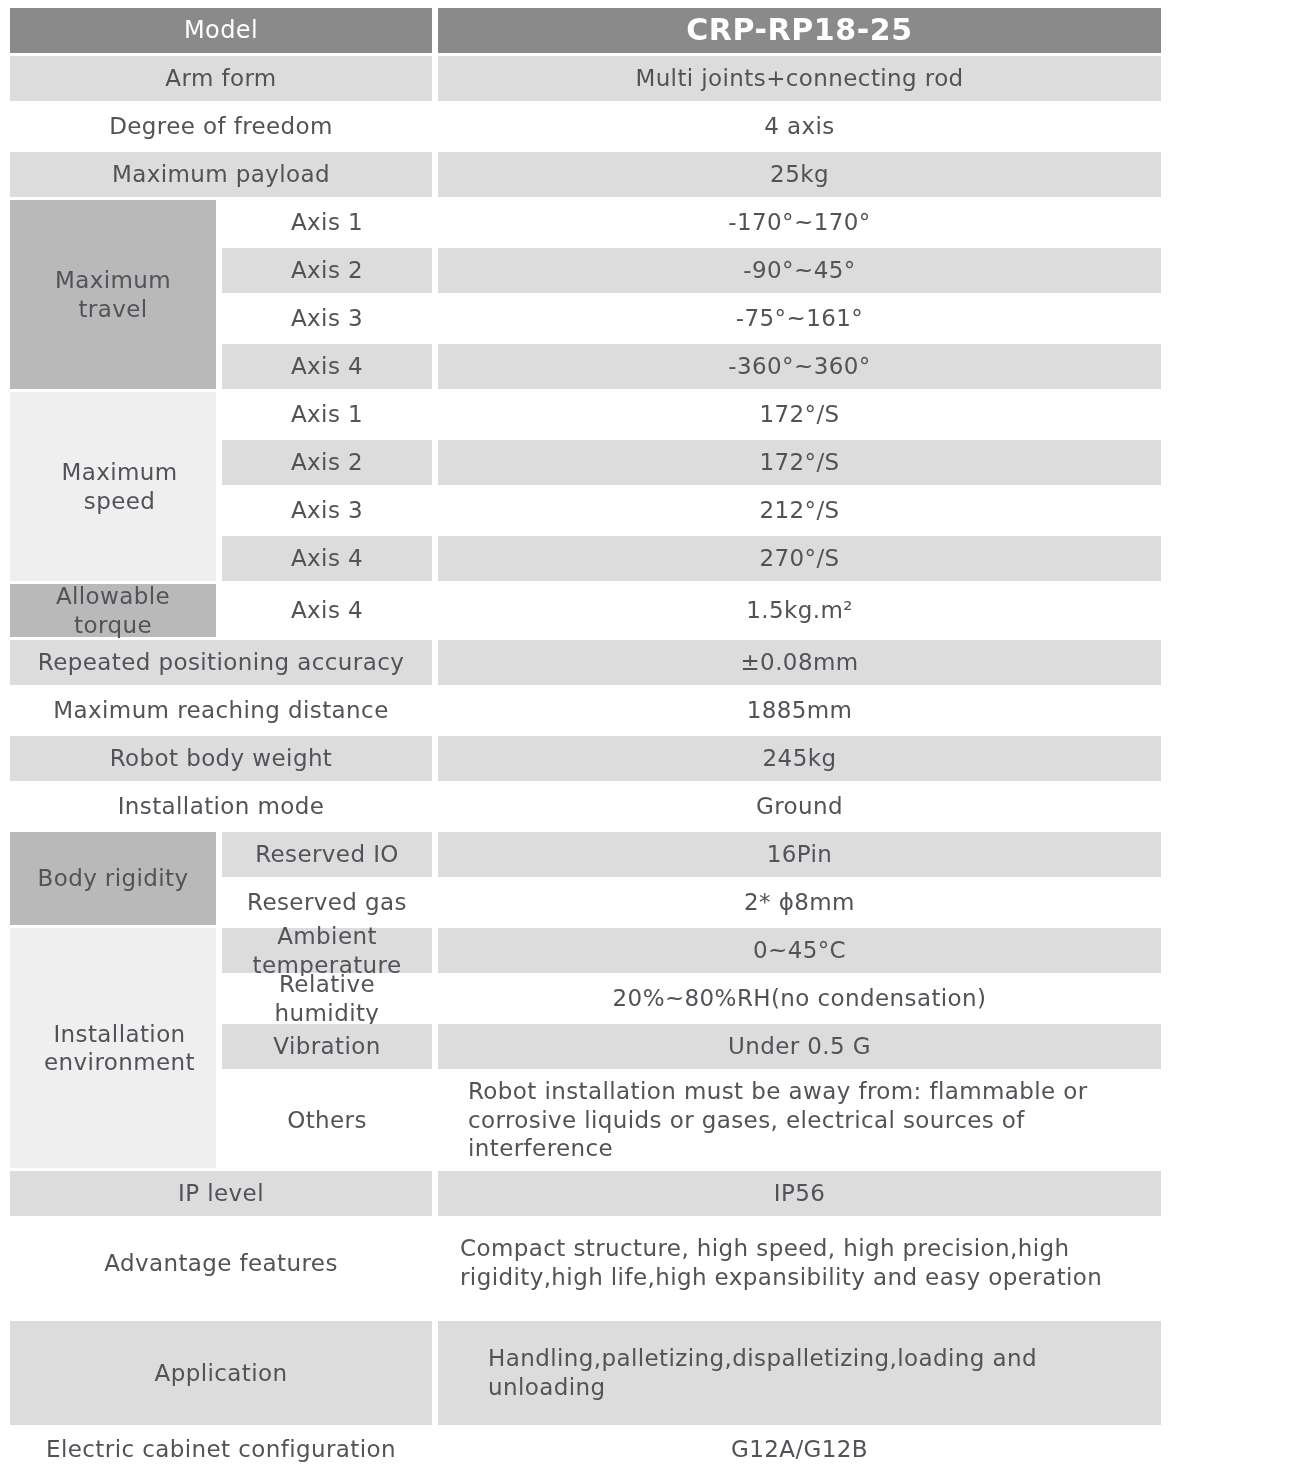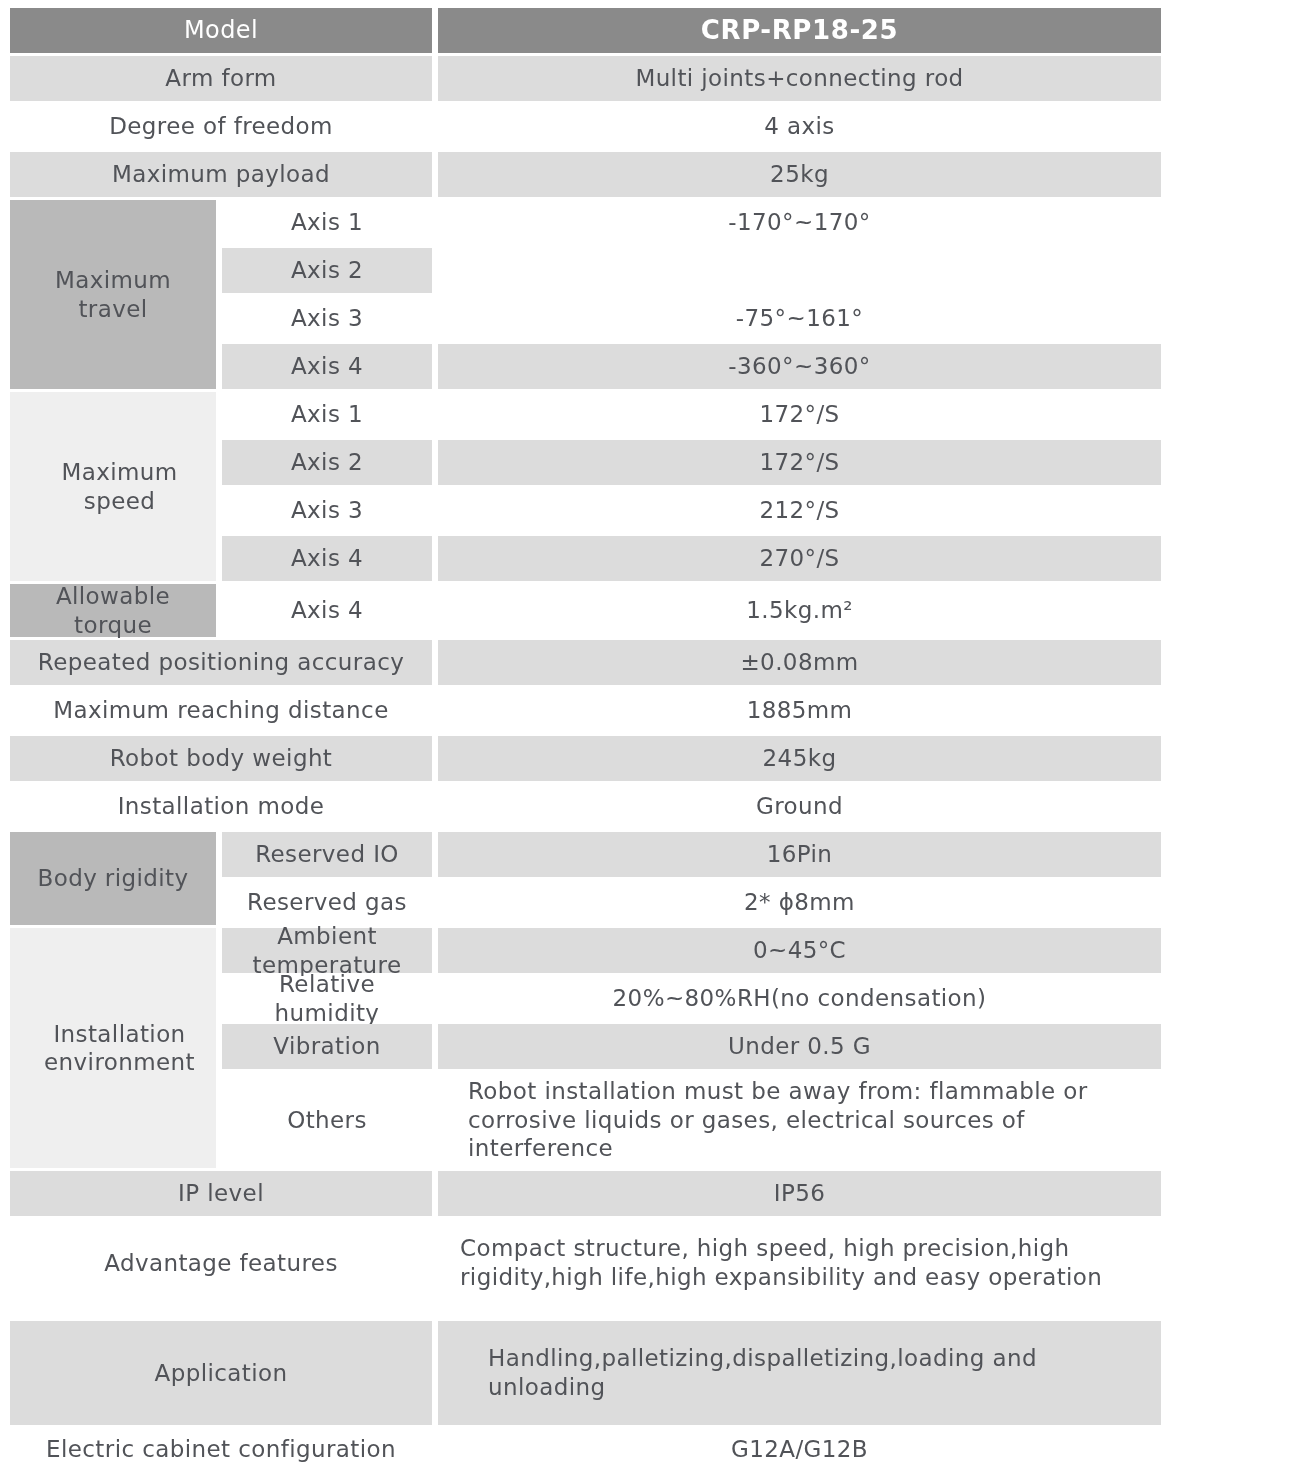--- a/index.html
+++ b/index.html
@@ -36,21 +36,21 @@
   .val      { grid-column: 3; }
   .span4 { grid-row: span 4; }
   .span2 { grid-row: span 2; }
   
   .dark { background: #8a8a8a; color: #ffffff; }
   .g    { background: #dcdcdc; }
   .w    { background: #ffffff; }
   .gd   { background: #b9b9b9; }
   .gl   { background: #efefef; padding-left: 33px; }
   
-  .hdr-val { font-weight: bold; font-size: 26px; letter-spacing: 0.6px; }
+  .hdr-val { font-weight: bold; font-size: 30px; letter-spacing: 0.6px; }
   .hdr-lab { font-size: 24px; }
   
   .val.para {
     justify-content: flex-start;
     text-align: left;
     line-height: 1.26;
   }
   .val.para-others    { padding: 0 40px 0 30px; }
   .val.para-advantage { padding: 0 2px 0 22px; }
   .val.para-app       { padding: 0 67px 0 50px; }
@@ -70,20 +70,21 @@
   <div class="cell w lab-full">Degree of freedom</div>
   <div class="cell w val">4 axis</div>
 
   <div class="cell g lab-full">Maximum payload</div>
   <div class="cell g val">25kg</div>
 
   <div class="cell gd group span4">Maximum travel</div>
   <div class="cell w sub">Axis 1</div>
   <div class="cell w val">-170°~170°</div>
   <div class="cell g sub">Axis 2</div>
+  <div class="cell g val">-90°~45°</div>
   <div class="cell w sub">Axis 3</div>
   <div class="cell w val">-75°~161°</div>
   <div class="cell g sub">Axis 4</div>
   <div class="cell g val">-360°~360°</div>
 
   <div class="cell gl group span4">Maximum speed</div>
   <div class="cell w sub">Axis 1</div>
   <div class="cell w val">172°/S</div>
   <div class="cell g sub">Axis 2</div>
   <div class="cell g val">172°/S</div>

